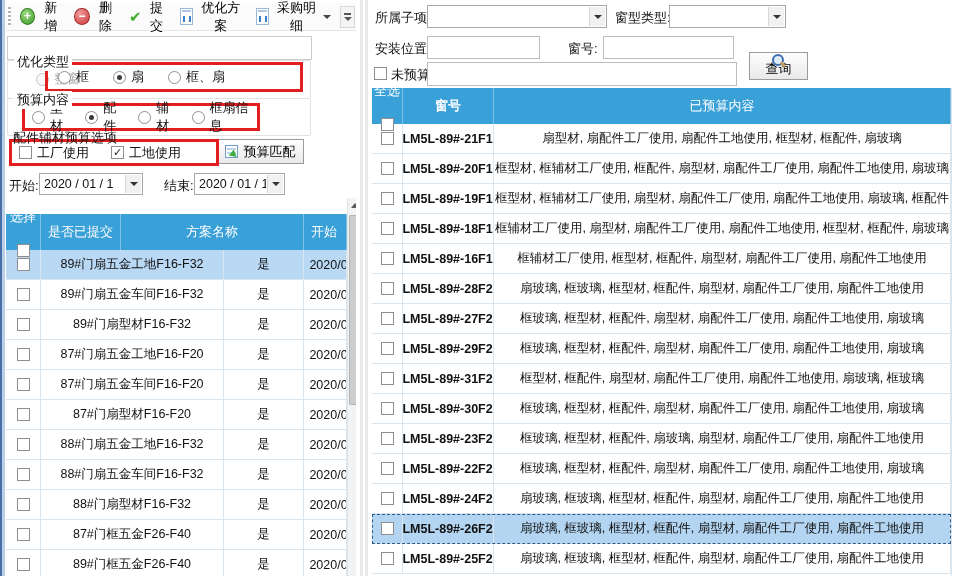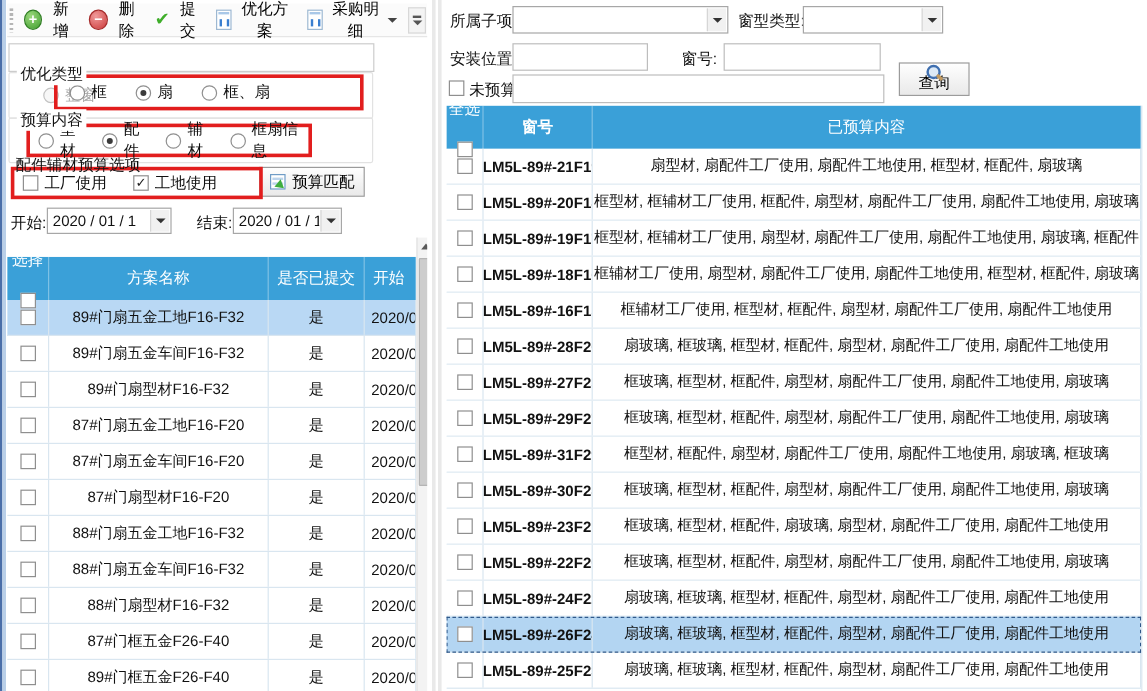--- a/index.html
+++ b/index.html
@@ -218,25 +218,25 @@
         <span class="caret"></span>
       </span>
   </div>
 
   <div class="ltable">
     <div class="thead">
       <div class="hc c-l0">
         <span>选择</span>
         <span class="cbx"></span>
       </div>
+      <div class="hc c-l2">
+        <span>是否已提交</span>
+      </div>
       <div class="hc c-l1">
         <span>方案名称</span>
-      </div>
-      <div class="hc c-l2">
-        <span>是否已提交</span>
       </div>
       <div class="hc c-l3" style="align-items:flex-start;padding-left:7px;">
         <span>开始</span>
       </div>
     </div>
     <div id="ltbody">
         <div class="trow sel">
           <div class="tc c-l0">
             <span class="cbx"></span>
           </div>

